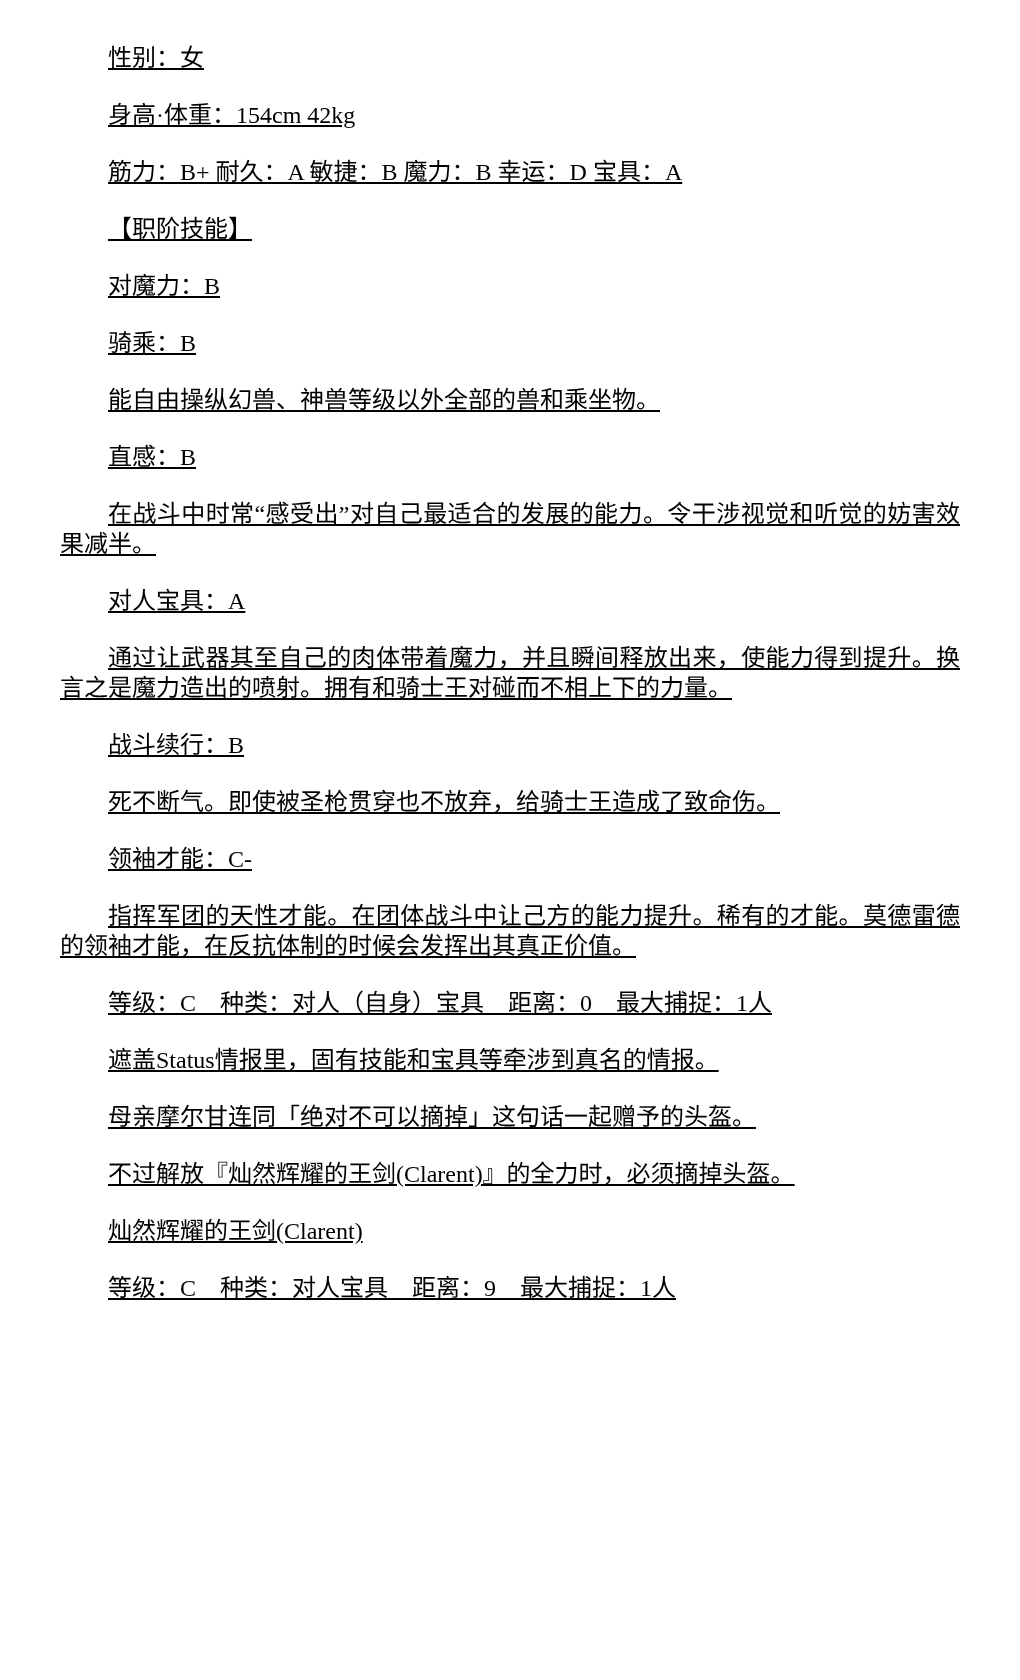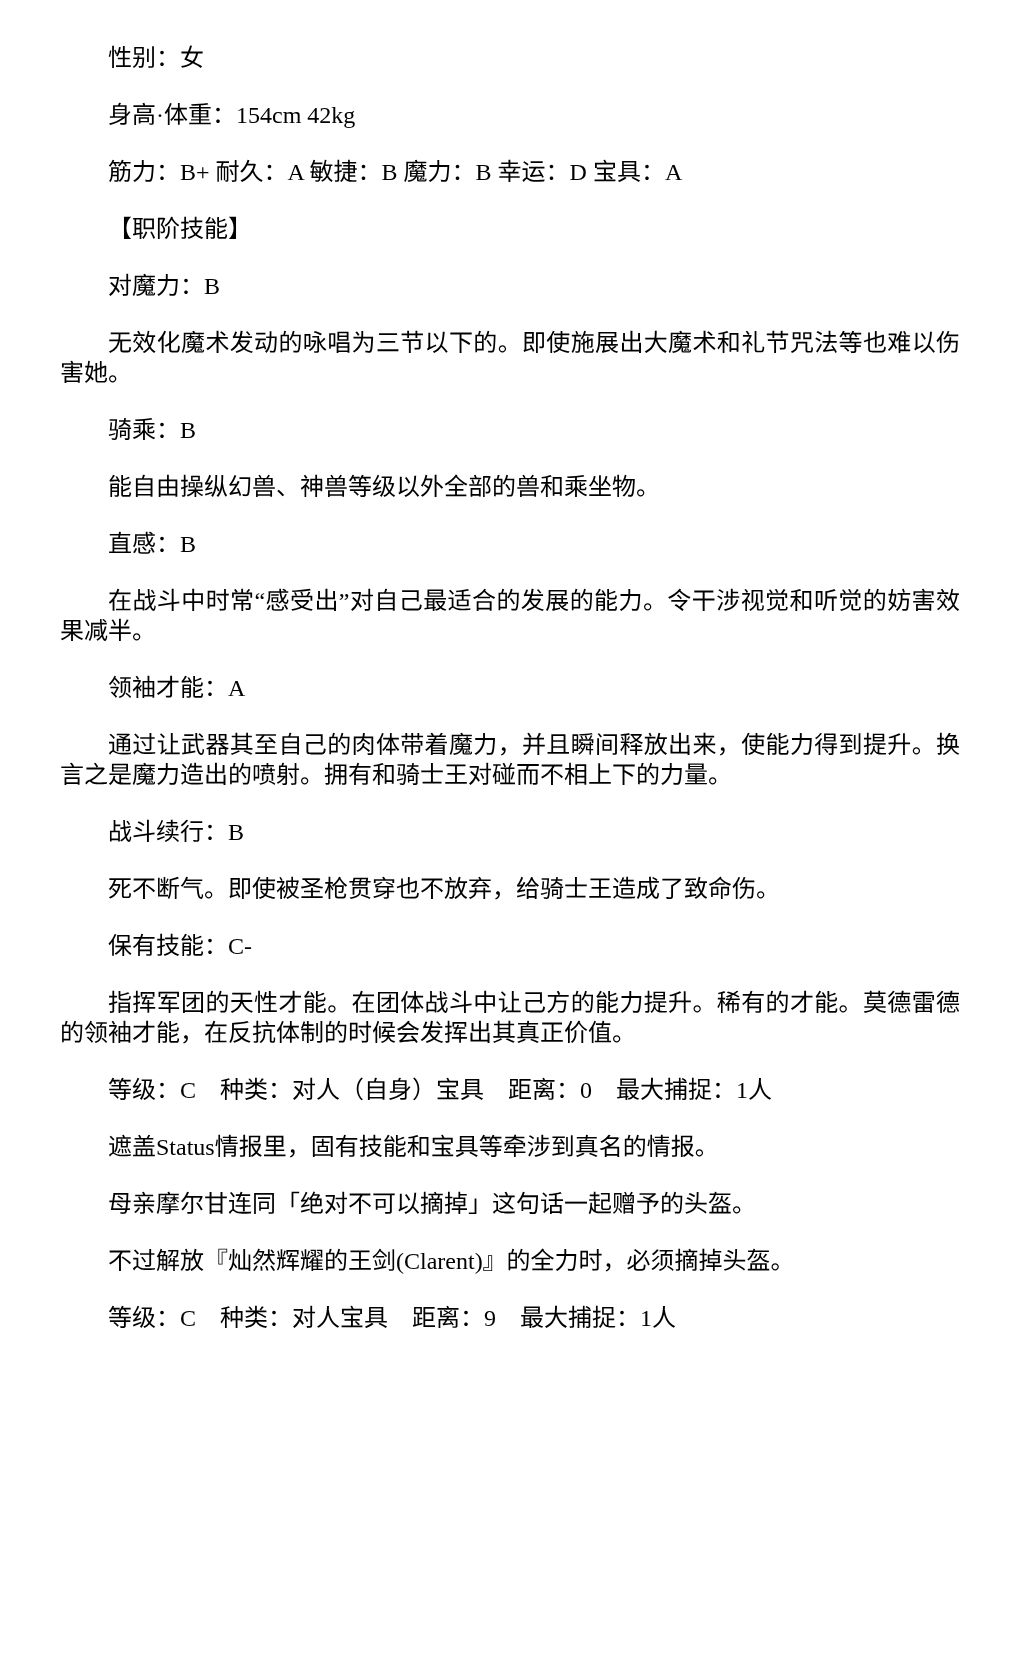--- a/index.html
+++ b/index.html
@@ -8,20 +8,21 @@
     background: #ffffff;
   }
   .page {
     position: relative;
     width: 1020px;
     height: 1680px;
     box-sizing: border-box;
     padding: 43px 60px 0 60px;
     background: #ffffff;
     overflow: hidden;
+    text-decoration: underline;
   }
   .doc p {
     margin: 0 0 27px 0;
     padding: 0;
     color: #000000;
     font-family: "Liberation Serif", "DejaVu Serif", serif;
     font-size: 24px;
     line-height: 30px;
     text-align: justify;
     text-indent: 2em;
@@ -31,30 +32,30 @@
 </head>
 <body>
 
 <div class="page">
   <div class="doc">
     <p>性别：女</p>
     <p>身高·体重：154cm 42kg</p>
     <p>筋力：B+ 耐久：A 敏捷：B 魔力：B 幸运：D 宝具：A</p>
     <p>【职阶技能】</p>
     <p>对魔力：B</p>
-    <p>无效化魔术发动的咏唱为三节以下的。即使施展出大魔术和礼节咒法等也难以伤害她。</p>
     <p>骑乘：B</p>
     <p>能自由操纵幻兽、神兽等级以外全部的兽和乘坐物。</p>
     <p>直感：B</p>
     <p>在战斗中时常“感受出”对自己最适合的发展的能力。令干涉视觉和听觉的妨害效果减半。</p>
-    <p>领袖才能：A</p>
+    <p>对人宝具：A</p>
     <p>通过让武器其至自己的肉体带着魔力，并且瞬间释放出来，使能力得到提升。换言之是魔力造出的喷射。拥有和骑士王对碰而不相上下的力量。</p>
     <p>战斗续行：B</p>
     <p>死不断气。即使被圣枪贯穿也不放弃，给骑士王造成了致命伤。</p>
-    <p>保有技能：C-</p>
+    <p>领袖才能：C-</p>
     <p>指挥军团的天性才能。在团体战斗中让己方的能力提升。稀有的才能。莫德雷德的领袖才能，在反抗体制的时候会发挥出其真正价值。</p>
     <p>等级：C　种类：对人（自身）宝具　距离：0　最大捕捉：1人</p>
     <p>遮盖Status情报里，固有技能和宝具等牵涉到真名的情报。</p>
     <p>母亲摩尔甘连同「绝对不可以摘掉」这句话一起赠予的头盔。</p>
     <p>不过解放『灿然辉耀的王剑(Clarent)』的全力时，必须摘掉头盔。</p>
+    <p>灿然辉耀的王剑(Clarent)</p>
     <p>等级：C　种类：对人宝具　距离：9　最大捕捉：1人</p>
   </div>
 </div>
 
 </body></html>

